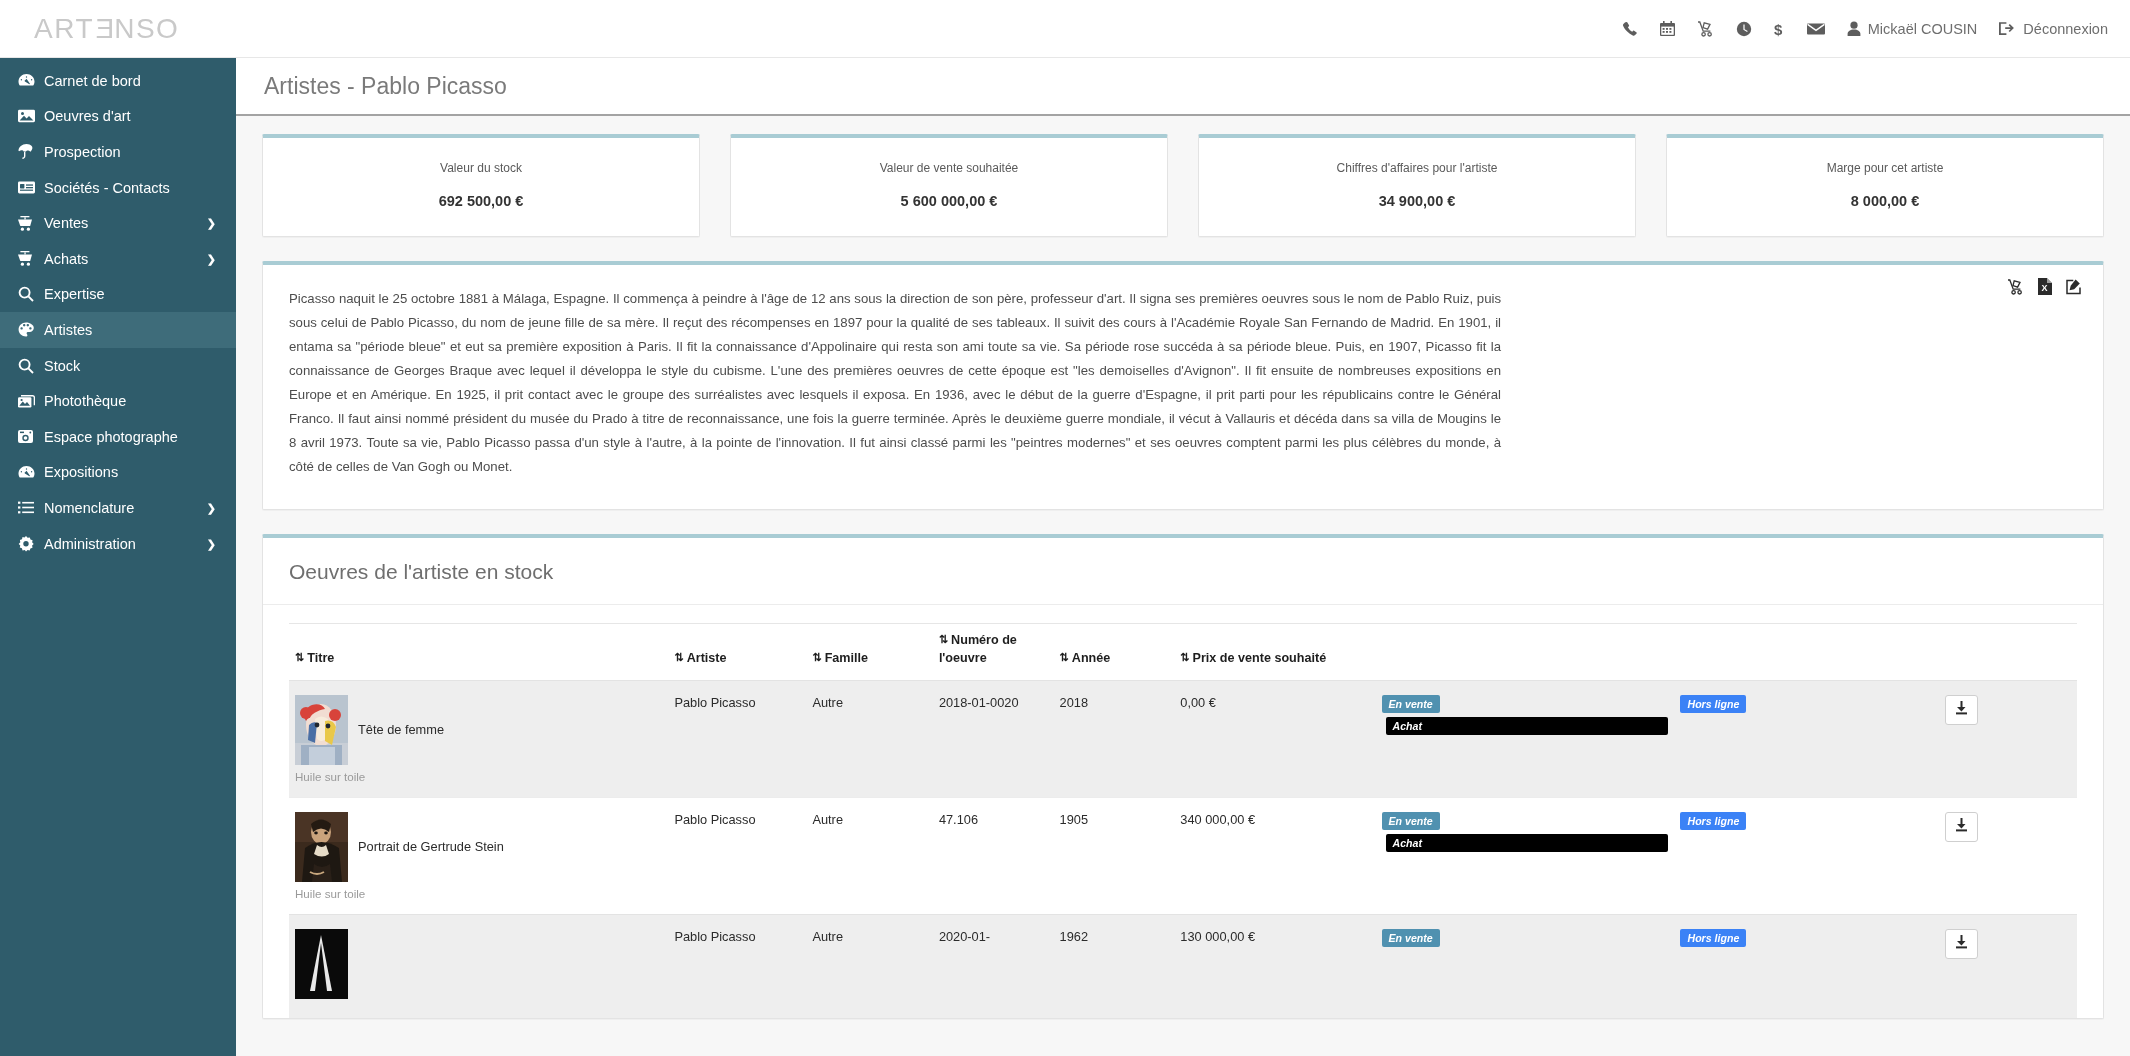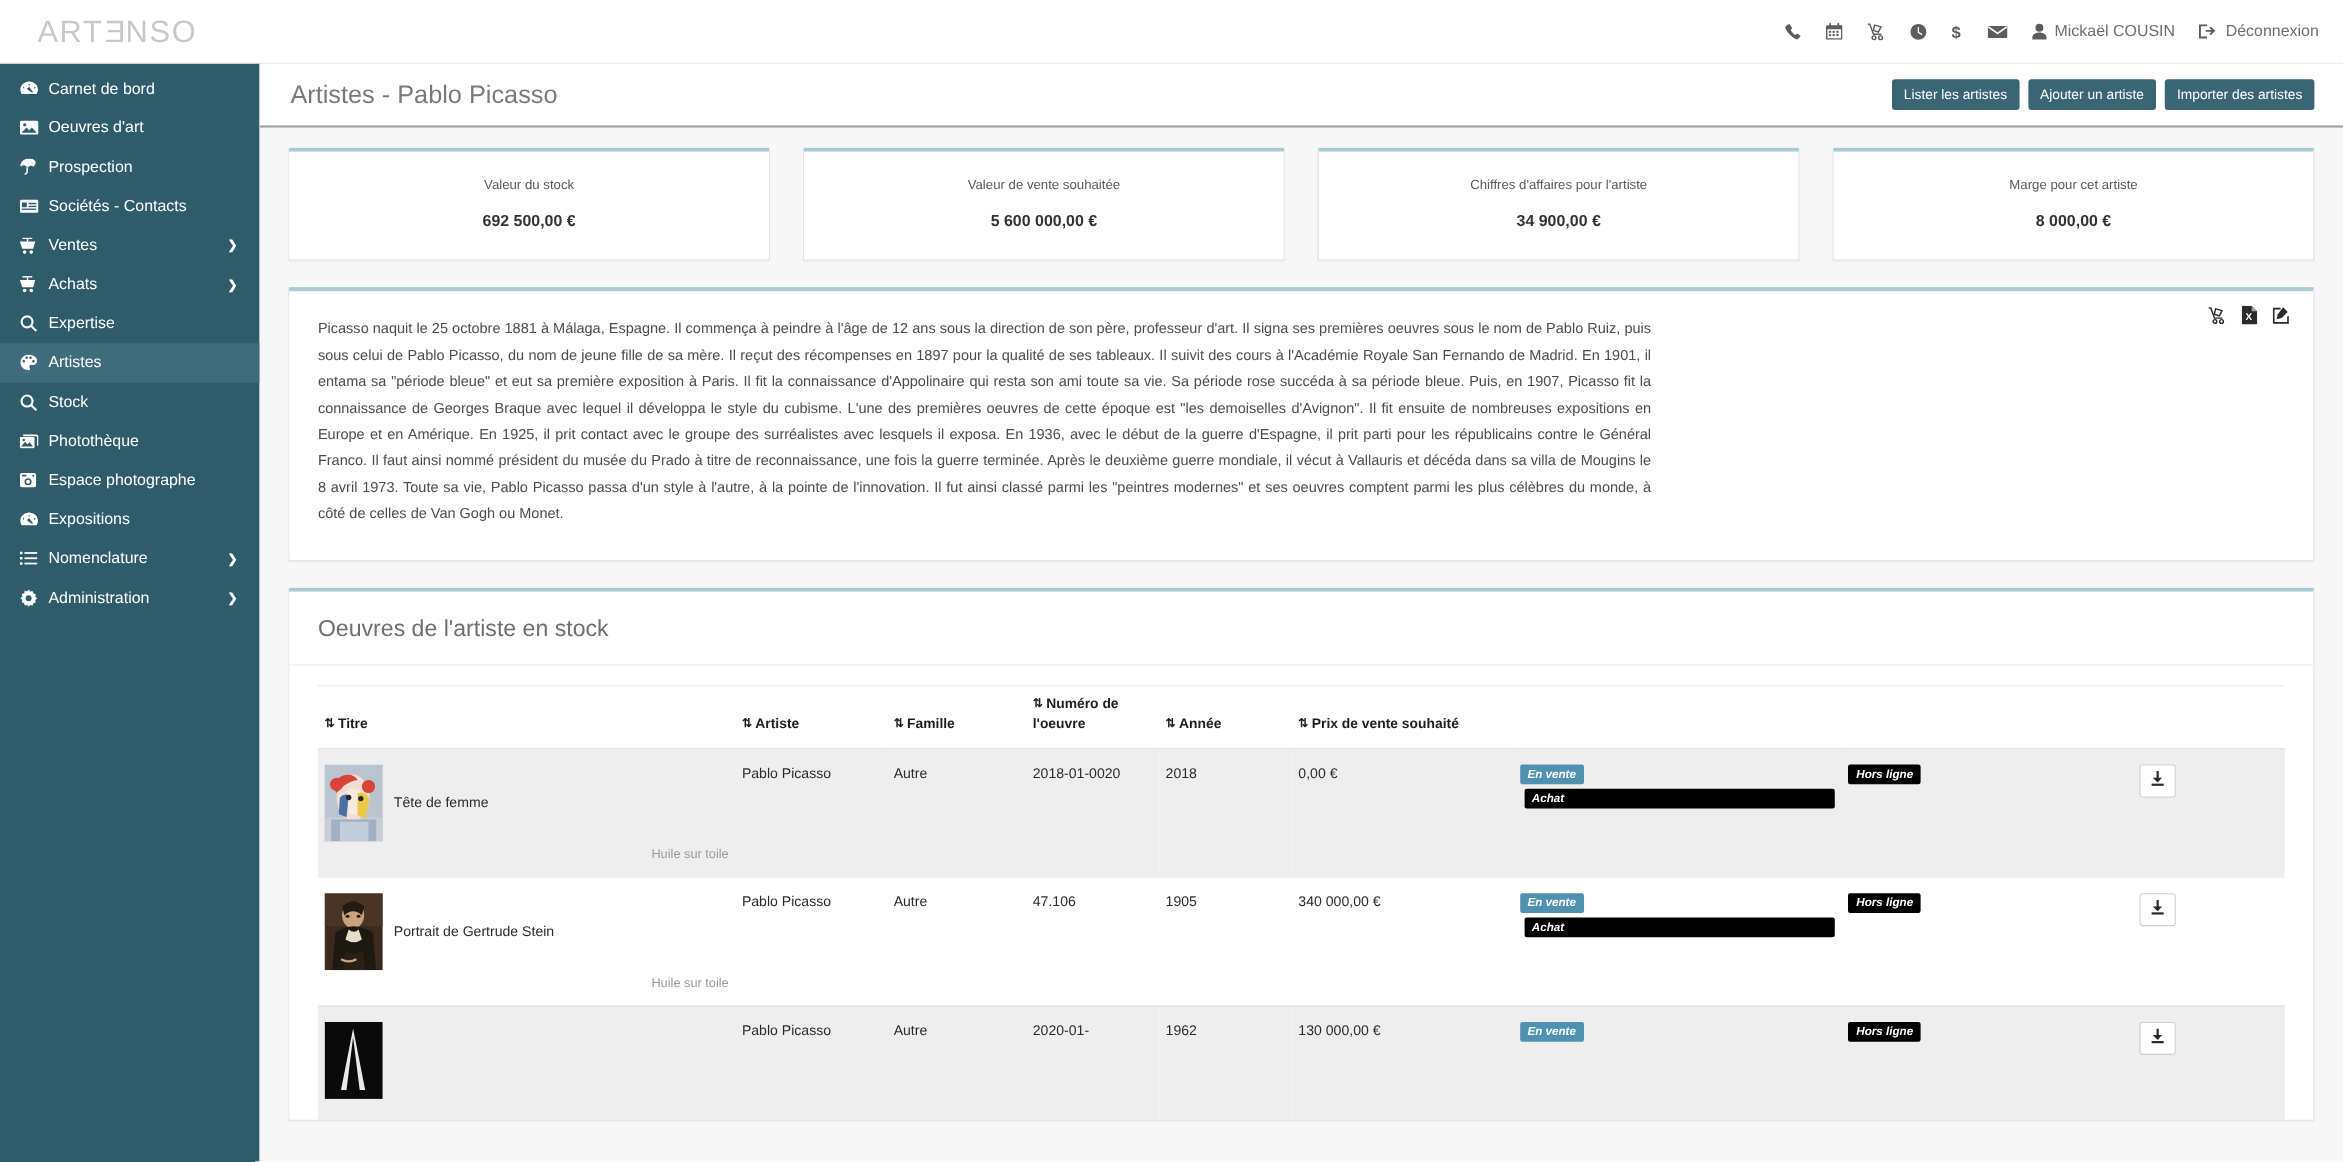--- a/index.html
+++ b/index.html
@@ -181,30 +181,30 @@
   table.works tbody tr td:first-child { padding-left: 6px; }
 
   .thumb-cell { display: flex; align-items: center; gap: 10px; }
   .thumb {
     width: 53px; height: 70px; flex: 0 0 53px;
     background: #d9d9d9; overflow: hidden;
     display: block;
   }
   .thumb svg { display: block; width: 53px; height: 70px; }
   .work-title { font-size: 12.8px; color: #2b2b2b; }
-  .medium { font-size: 11.6px; color: #9a9a9a; margin-top: 5px; text-align: right; }
+  .medium { font-size: 11.6px; color: #9a9a9a; margin-top: 5px; }
 
   .badge {
     display: inline-block;
     font-size: 10.6px; font-weight: 700; color: #ffffff;
     padding: 3px 7px; border-radius: 2px; white-space: nowrap; font-style: italic;
   }
   .badge.sale { background: #5091b0; }
   .badge.buy  { background: #000000; }
-  .badge.off  { background: #000000; }
+  .badge.off  { background: #3b82f6; }
   .badge-row2 { margin-left: 4px; }
 
   .dl-btn {
     width: 33px; height: 30px;
     border: 1px solid #cfcfcf; background: #ffffff;
     border-radius: 3px;
     display: inline-flex; align-items: center; justify-content: center;
     cursor: pointer;
   }
   .col-act { text-align: left; }
@@ -459,25 +459,20 @@
       <span class="lbl">Administration</span>
       <span class="caret">❯</span>
     </div>
 
   </nav>
 
   <main class="content">
 
     <div class="page-head">
       <div class="page-title">Artistes - Pablo Picasso</div>
-      <div class="head-btns">
-        <button class="btn">Lister les artistes</button>
-        <button class="btn">Ajouter un artiste</button>
-        <button class="btn">Importer des artistes</button>
-      </div>
     </div>
 
     <div class="scrollarea">
 
       <div class="stats">
         <div class="stat-card">
           <div class="stat-label">Valeur du stock</div>
           <div class="stat-value">692 500,00 €</div>
         </div>
         <div class="stat-card">

